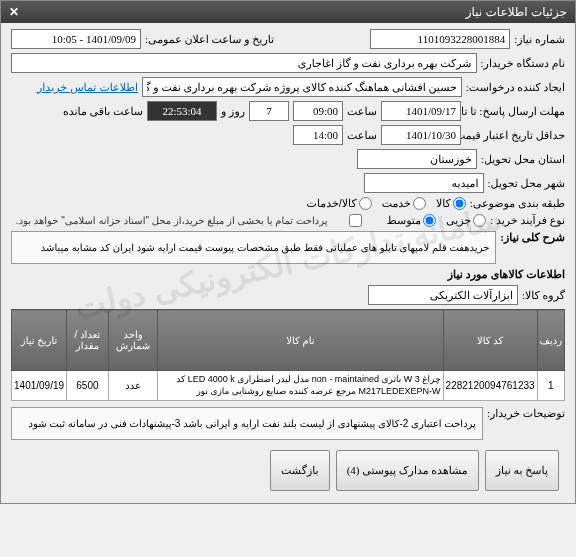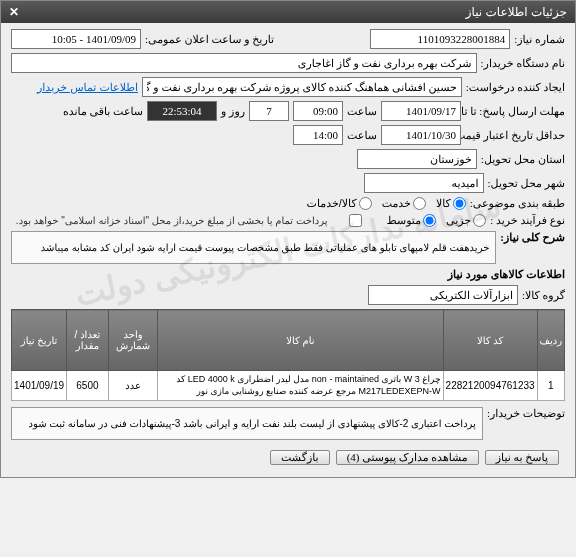--- a/index.html
+++ b/index.html
@@ -15,21 +15,21 @@
 .sub-label { font-size: 10px; color: #333; }
 .radio-group { display: flex; gap: 10px; align-items: center; }
 .radio-group label { display: flex; align-items: center; gap: 2px; font-size: 11px; }
 .checkbox-row { display: flex; align-items: center; gap: 22px; }
 .panel { border: 1px solid #999; background: #fafafa; padding: 8px 6px; margin: 6px 0; font-size: 10px; line-height: 1.5; }
 .section-title { font-weight: bold; margin: 2px 0 4px 0; }
 .table { width: 100%; border-collapse: collapse; font-size: 10px; }
 .table th { background: linear-gradient(#888,#666); color: #fff; padding: 19px 2px; border: 1px solid #555; font-weight: normal; }
 .table td { border: 1px solid #aaa; padding: 3px 2px; text-align: center; background: #fff; }
 .footer-btns { display: flex; gap: 6px; padding: 6px; justify-content: flex-start; }
-.btn { background: linear-gradient(#f8f8f8,#ddd); border: 1px solid #888; padding: 0 10px; font-size: 11px; cursor: pointer; border-radius: 2px; font-family: Tahoma; }
+.btn { background: linear-gradient(#f8f8f8,#ddd); border: 1px solid #888; padding: 13px 10px; font-size: 11px; cursor: pointer; border-radius: 2px; font-family: Tahoma; }
 .small-gap { flex: 1; }
 .watermark { position: absolute; inset: 0; pointer-events: none; opacity: 0.08; font-size: 32px; display: flex; align-items: center; justify-content: center; transform: rotate(-12deg); color: #000; font-weight: bold; }
 </style>
 </head>
 <body>
 
 <div class="window">
   <div class="title-bar">
     <span>جزئیات اطلاعات نیاز</span>
     <span class="x">✕</span>

